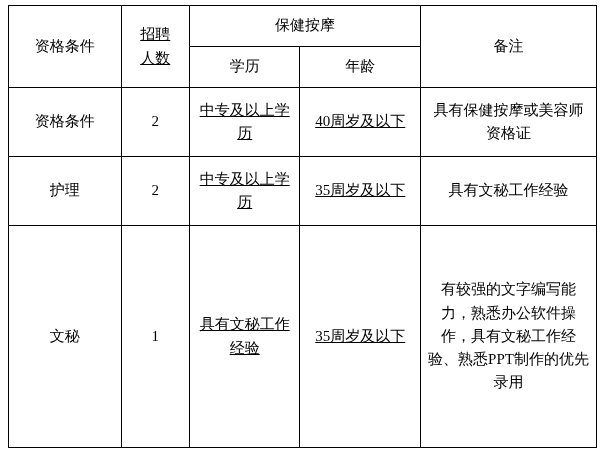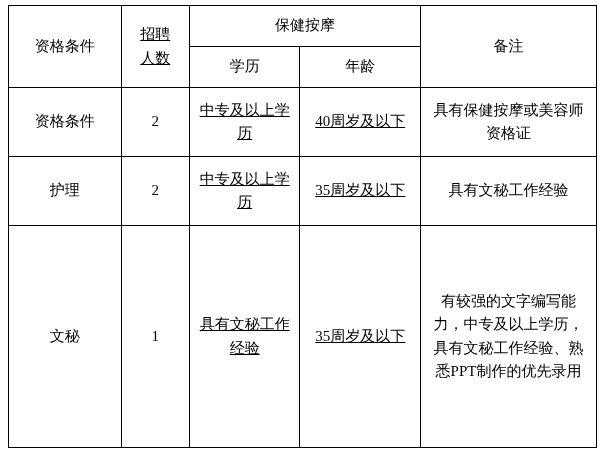--- a/index.html
+++ b/index.html
@@ -123,17 +123,17 @@
         <td class="wrapcell cond-top">中专及以上学历</td>
         <td class="wrapcell cond-top">35周岁及以下</td>
         <td class="remark-cell">具有文秘工作经验</td>
       </tr>
 
       <tr class="row-c">
         <td class="post-cell post-bottom">文秘</td>
         <td class="count-bottom">1</td>
         <td class="wrapcell cond-mid">具有文秘工作经验</td>
         <td class="wrapcell cond-mid">35周岁及以下</td>
-        <td class="remark-cell">有较强的文字编写能力，中专及以上学历，具有文秘工作经验、熟悉PPT制作的优先录用</td>
+        <td class="remark-cell">有较强的文字编写能力，熟悉办公软件操作，具有文秘工作经验、熟悉PPT制作的优先录用</td>
       </tr>
     </tbody>
   </table>
 </div>
 
 </body></html>

